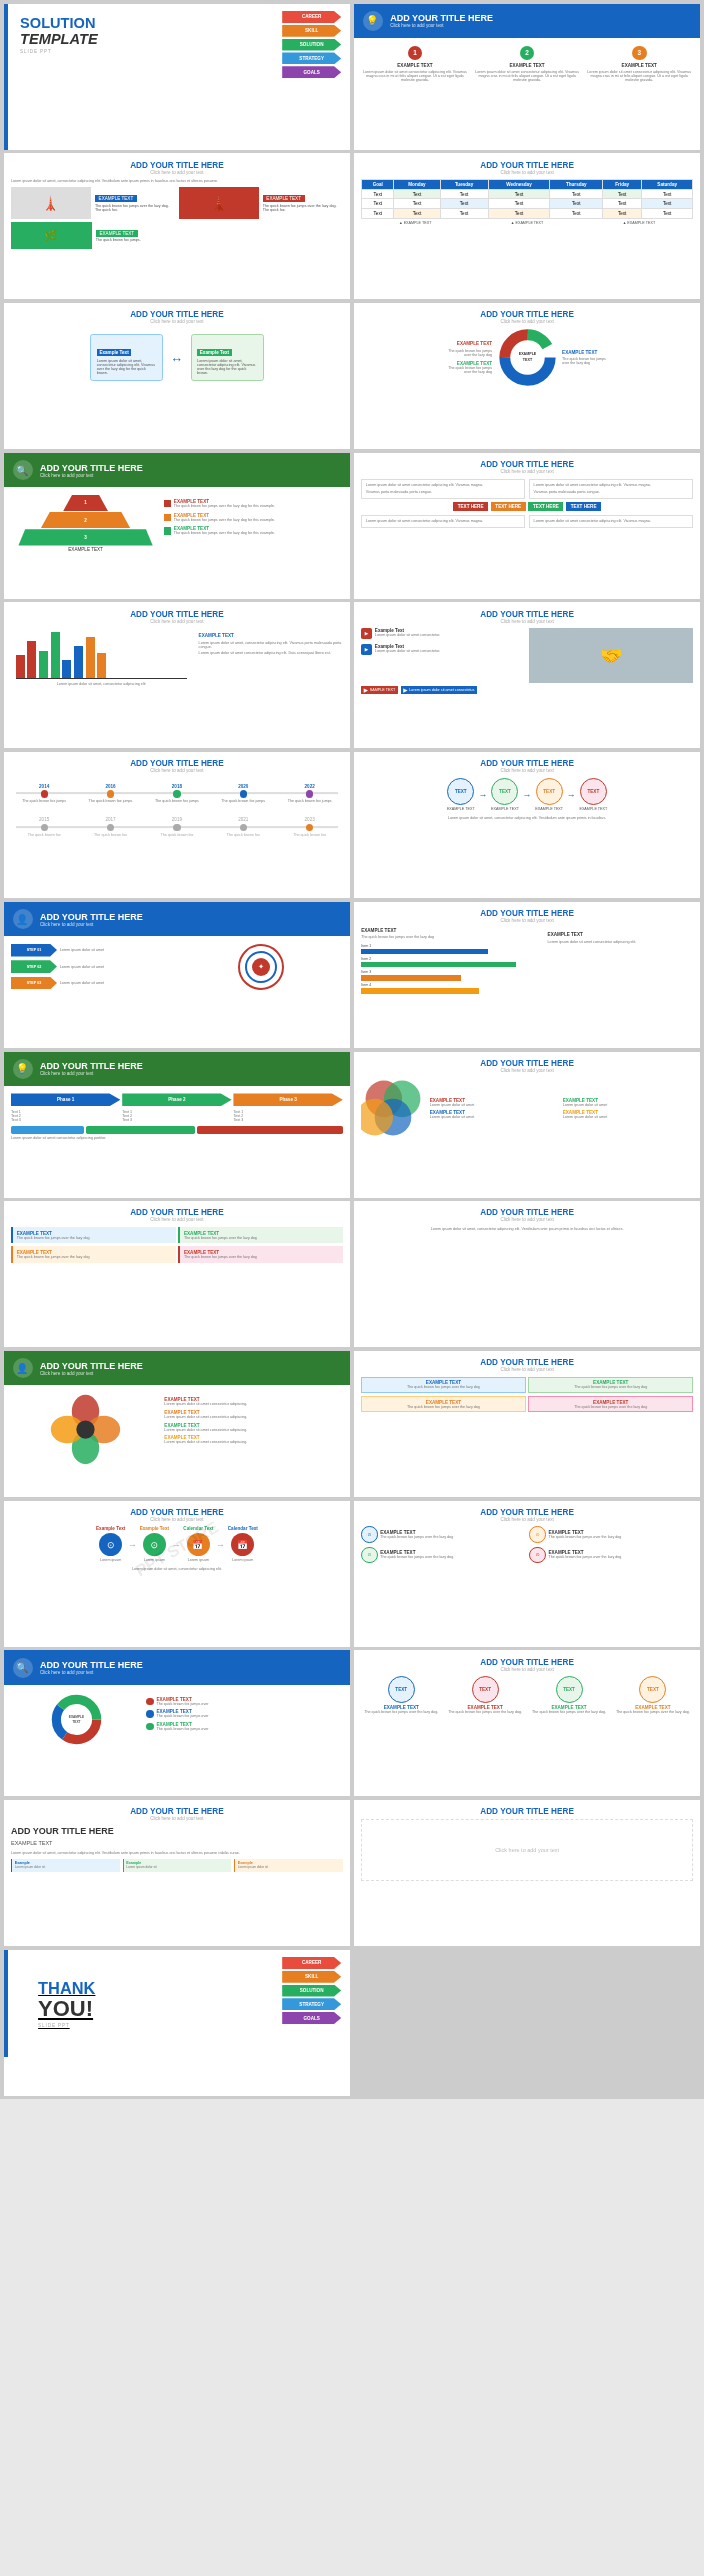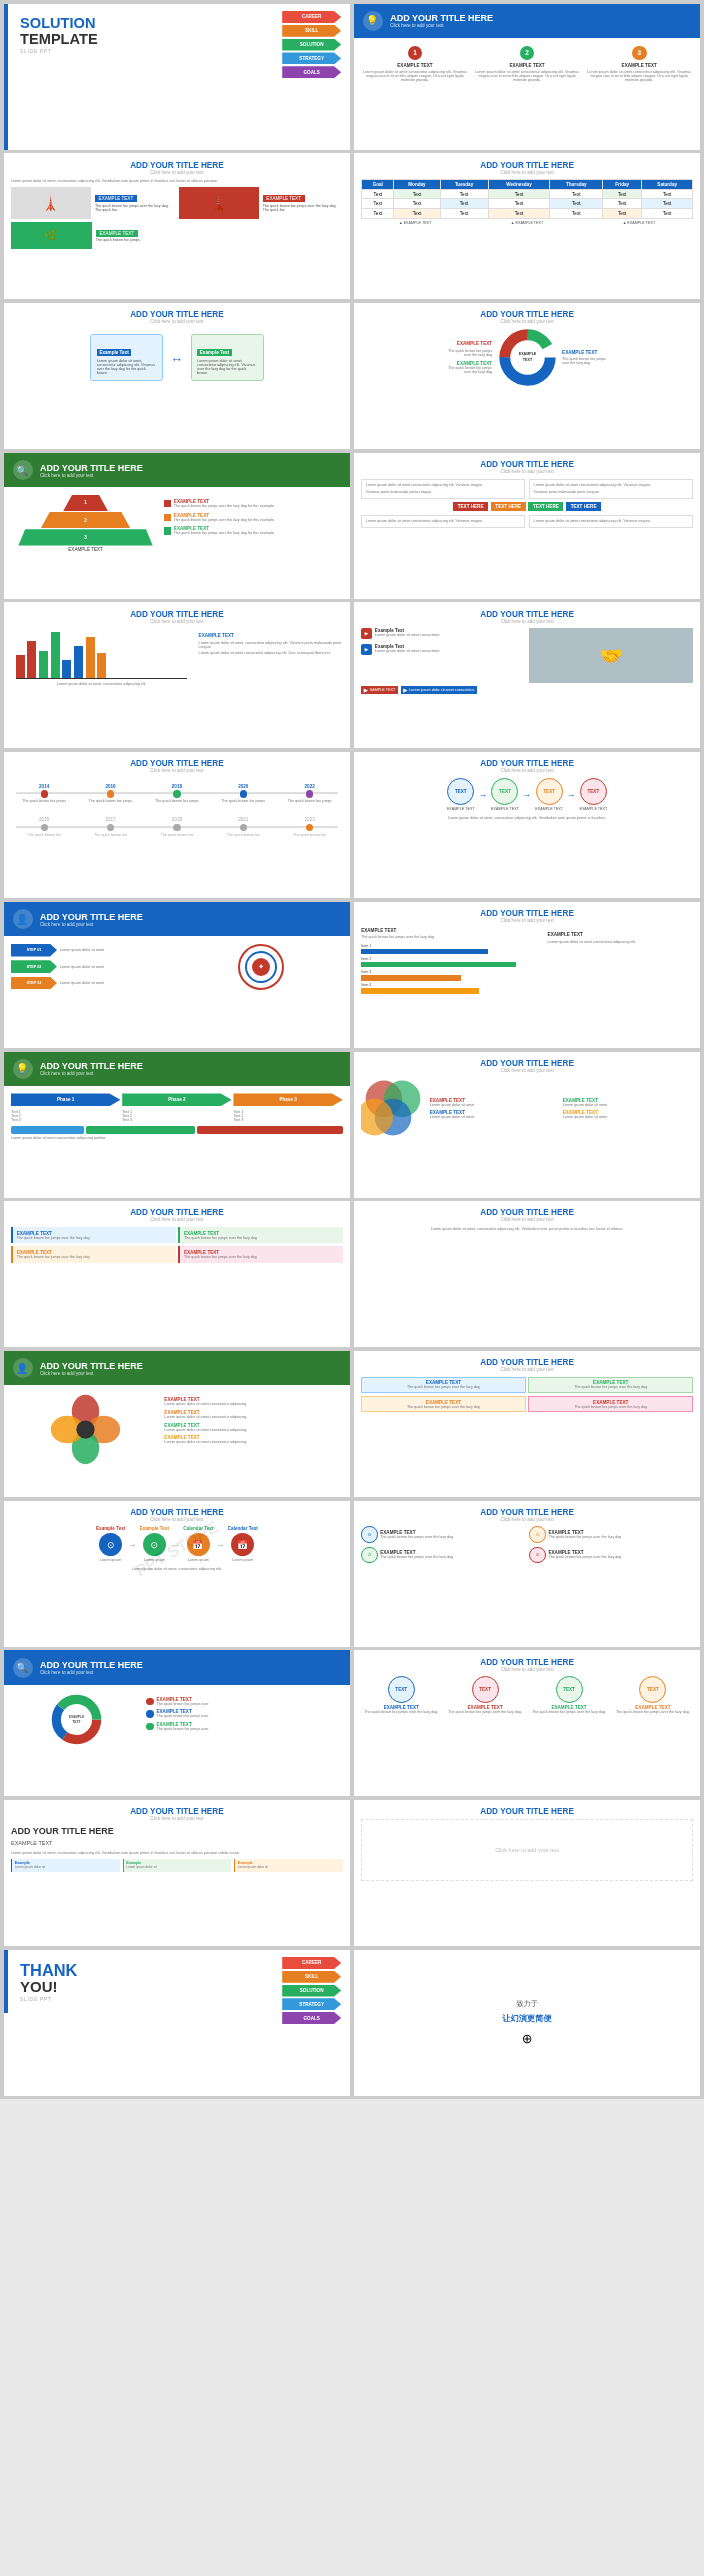--- a/index.html
+++ b/index.html
@@ -42,21 +42,21 @@
 </head>
 <body>
 
 <div class="grid">
 
   <div class="slide s1" style="min-height:146px;">
     <div class="slide-inner" style="padding:0;position:relative;">
       <div style="position:absolute;left:0;top:0;bottom:0;width:4.6px;background:#1565C0;"></div>
       <div style="padding:11px 11px 11px 16.4px;">
         <div style="font-size:14.6px;font-weight:900;color:#1565C0;line-height:1.1;">SOLUTION</div>
-        <div style="font-size:14.6px;font-weight:900;color:#333;line-height:1.1;">TEMPLATE</div>
+        <div style="font-size:14.6px;font-weight:900;color:#333;line-height:1.1;font-style:italic;">TEMPLATE</div>
         <div style="font-size:4.6px;color:#aaa;letter-spacing:0.9px;margin-top:1.8px;">SLIDE PPT</div>
       </div>
 
       <div style="position:absolute;right:9px;top:7.3px;">
         <div style="display:flex;align-items:center;margin-bottom:1.8px;">
           <div style="width:59px;height:12px;background:#e74c3c;clip-path:polygon(0 0,88% 0,100% 50%,88% 100%,0 100%);display:flex;align-items:center;justify-content:center;">
             <span style="font-size:4.6px;color:#fff;font-weight:bold;">CAREER</span>
           </div>
         </div>
         <div style="display:flex;align-items:center;margin-bottom:1.8px;">
@@ -948,25 +948,25 @@
   </div>
 
   <div class="slide">
     <div style="padding:7.3px;">
       <div style="font-size:8.2px;font-weight:bold;color:#1565C0;text-align:center;">ADD YOUR TITLE HERE</div>
       <div style="font-size:5.5px;color:#bbb;text-align:center;margin-top:2.7px;border:0.9px dashed #ddd;padding:27px 9px;cursor:text;">Click here to add your text</div>
     </div>
   </div>
 
   <div class="slide" style="min-height:146px;">
-    <div style="position:relative;padding:0;">
+    <div style="position:relative;padding:18px;text-decoration:underline;">
       <div style="position:absolute;left:0;top:0;bottom:0;width:4.6px;background:#1565C0;"></div>
       <div style="padding:11px 11px 11px 16.4px;">
         <div style="font-size:16.4px;font-weight:900;color:#1565C0;line-height:1.1;">THANK</div>
-        <div style="font-size:15px;font-weight:900;color:#333;line-height:1.1;">YOU!</div>
+        <div style="font-size:22px;font-weight:900;color:#333;line-height:1.1;">YOU!</div>
         <div style="font-size:4.6px;color:#aaa;letter-spacing:0.9px;margin-top:1.8px;">SLIDE PPT</div>
       </div>
 
       <div style="position:absolute;right:9px;top:7.3px;">
         <div style="margin-bottom:1.8px;">
           <div style="width:59px;height:12px;background:#e74c3c;clip-path:polygon(0 0,88% 0,100% 50%,88% 100%,0 100%);display:flex;align-items:center;justify-content:center;">
             <span style="font-size:4.6px;color:#fff;font-weight:bold;">CAREER</span>
           </div>
         </div>
         <div style="margin-bottom:1.8px;">
@@ -986,22 +986,15 @@
         </div>
         <div>
           <div style="width:59px;height:12px;background:#8e44ad;clip-path:polygon(0 0,88% 0,100% 50%,88% 100%,0 100%);display:flex;align-items:center;justify-content:center;">
             <span style="font-size:4.6px;color:#fff;font-weight:bold;">GOALS</span>
           </div>
         </div>
       </div>
     </div>
   </div>
 
-  <div class="slide" style="min-height:146px;display:flex;align-items:center;justify-content:center;">
-    <div style="text-align:center;padding:18px;">
-      <div style="font-size:7.3px;color:#555;margin-bottom:3.7px;">致力于</div>
-      <div style="font-size:8.2px;font-weight:bold;color:#1565C0;">让幻演更简便</div>
-      <div style="margin-top:7.3px;font-size:12.8px;">⊕</div>
-    </div>
-  </div>
 
 </div>
 
 
 </body></html>

